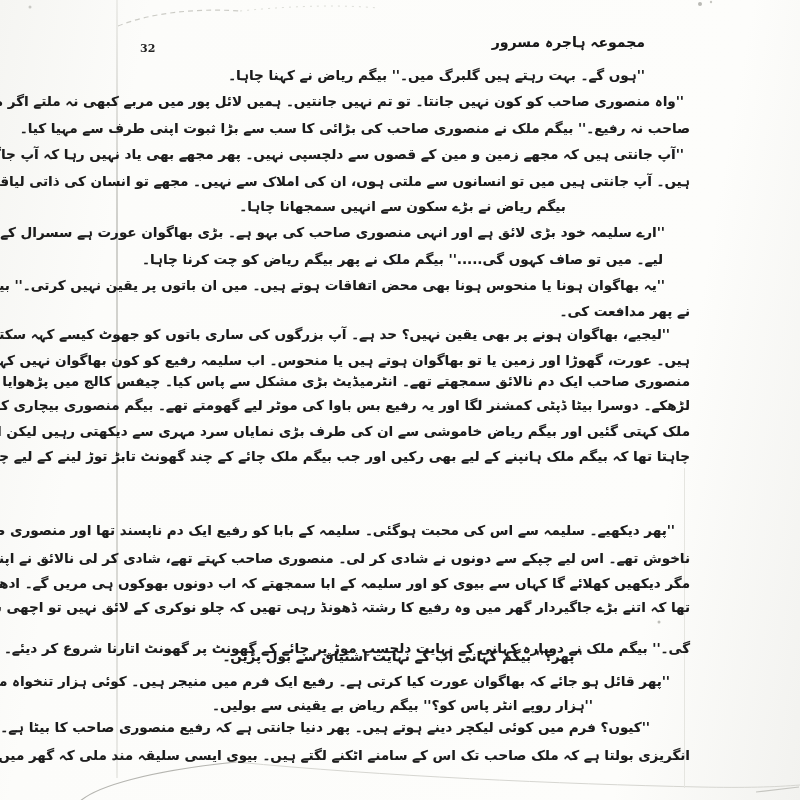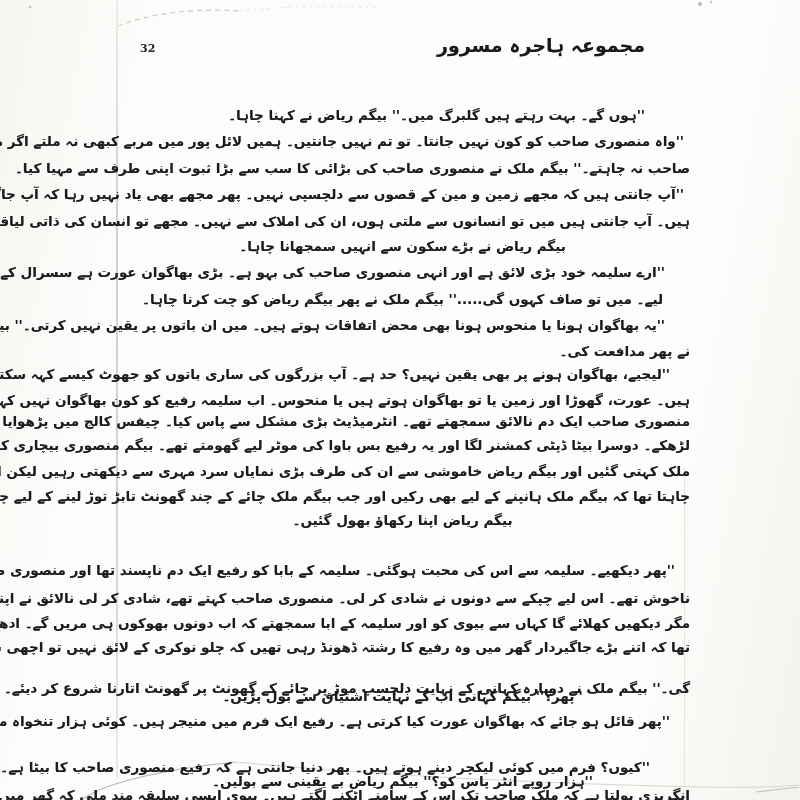--- a/index.html
+++ b/index.html
@@ -8,24 +8,24 @@
     position:relative;width:800px;height:800px;overflow:hidden;
     background:linear-gradient(100deg,#f5f5f2 0%,#fcfcfa 16%,#fdfdfb 80%,#f2f2ef 100%);
     font-family:"DejaVu Sans",sans-serif;color:#1b1b1b;
   }
   .pagenum{
     position:absolute;top:42px;left:140px;
     font-family:"DejaVu Serif",serif;font-weight:bold;font-size:11px;color:#222;
   }
   .header{
     position:absolute;top:34px;left:495px;width:150px;text-align:center;
-    direction:rtl;font-size:19px;font-weight:bold;color:#191919;
+    direction:rtl;font-size:14px;font-weight:bold;color:#191919;
     text-shadow:0.2px 0.2px 0 rgba(0,0,0,0.35);white-space:nowrap;
   }
-  #text-block{position:absolute;inset:0;margin-top:40px;}
+  #text-block{position:absolute;inset:0;}
   .line{
     position:absolute;left:115px;right:110px;height:22px;line-height:22px;
     direction:rtl;unicode-bidi:plaintext;white-space:nowrap;
     font-size:13.5px;font-weight:bold;color:#1c1c1c;
     text-shadow:0.2px 0.2px 0 rgba(0,0,0,0.3);
     text-align:right;
   }
   .line.center{text-align:center;}
   .line.left{text-align:right;}
   .gutter-edge{
@@ -67,40 +67,39 @@
 
   <div class="right-edge-line"></div>
 
   <div class="pagenum">32</div>
 
   <div class="header">مجموعہ ہاجرہ مسرور</div>
 
   <div id="text-block">
       <div class="line right" style="top: 64px; padding-right: 45px;">''ہوں گے۔ بہت رہتے ہیں گلبرگ میں۔'' بیگم ریاض نے کہنا چاہا۔</div>
       <div class="line right" style="top: 90px; padding-right: 6px;">''واہ منصوری صاحب کو کون نہیں جانتا۔ تو تم نہیں جانتیں۔ ہمیں لائل پور میں مربے کبھی نہ ملتے اگر منصوری</div>
-      <div class="line right" style="top: 117px;">صاحب نہ چاہتے۔'' بیگم ملک نے منصوری صاحب کی بڑائی کا سب سے بڑا ثبوت اپنی طرف سے مہیا کیا۔</div>
+      <div class="line right" style="top: 117px;">صاحب نہ رفیع۔'' بیگم ملک نے منصوری صاحب کی بڑائی کا سب سے بڑا ثبوت اپنی طرف سے مہیا کیا۔</div>
       <div class="line right" style="top: 143px; padding-right: 6px;">''آپ جانتی ہیں کہ مجھے زمین و مین کے قصوں سے دلچسپی نہیں۔ پھر مجھے بھی یاد نہیں رہا کہ آپ جاگیردار بھی</div>
       <div class="line right" style="top: 170px;">ہیں۔ آپ جانتی ہیں میں تو انسانوں سے ملتی ہوں، ان کی املاک سے نہیں۔ مجھے تو انسان کی ذاتی لیاقت متاثر کرتی ہے۔''</div>
       <div class="line center" style="top: 195px;">بیگم ریاض نے بڑے سکون سے انہیں سمجھانا چاہا۔</div>
       <div class="line right" style="top: 221px; padding-right: 25px;">''ارے سلیمہ خود بڑی لائق ہے اور انہی منصوری صاحب کی بہو ہے۔ بڑی بھاگوان عورت ہے سسرال کے</div>
       <div class="line center" style="top: 248px; text-align: center;">لیے۔ میں تو صاف کہوں گی.....'' بیگم ملک نے پھر بیگم ریاض کو چت کرنا چاہا۔</div>
       <div class="line right" style="top: 274px; padding-right: 25px;">''یہ بھاگوان ہونا یا منحوس ہونا بھی محض اتفاقات ہوتے ہیں۔ میں ان باتوں پر یقین نہیں کرتی۔'' بیگم ریاض</div>
       <div class="line left" style="top: 300px;">نے پھر مدافعت کی۔</div>
       <div class="line right" style="top: 323px; padding-right: 20px;">''لیجیے، بھاگوان ہونے پر بھی یقین نہیں؟ حد ہے۔ آپ بزرگوں کی ساری باتوں کو جھوٹ کیسے کہہ سکتی</div>
       <div class="line right" style="top: 349px;">ہیں۔ عورت، گھوڑا اور زمین یا تو بھاگوان ہوتے ہیں یا منحوس۔ اب سلیمہ رفیع کو کون بھاگوان نہیں کہے گا۔ رفیع کو</div>
       <div class="line right" style="top: 370px;">منصوری صاحب ایک دم نالائق سمجھتے تھے۔ انٹرمیڈیٹ بڑی مشکل سے پاس کیا۔ چیفس کالج میں پڑھوایا تھا مگر کتنی بار</div>
       <div class="line right" style="top: 394px;">لڑھکے۔ دوسرا بیٹا ڈپٹی کمشنر لگا اور یہ رفیع بس باوا کی موٹر لیے گھومتے تھے۔ بیگم منصوری بیچاری کو رفیع کا بڑا غم تھا۔'' بیگم</div>
       <div class="line right" style="top: 420px;">ملک کہتی گئیں اور بیگم ریاض خاموشی سے ان کی طرف بڑی نمایاں سرد مہری سے دیکھتی رہیں لیکن اندر سے ان کا جی نہیں</div>
       <div class="line right" style="top: 445px;">چاہتا تھا کہ بیگم ملک ہانپنے کے لیے بھی رکیں اور جب بیگم ملک چائے کے چند گھونٹ تابڑ توڑ لینے کے لیے چپ ہوئیں تو</div>
-      <div class="line center" style="top: 469px;">بیگم ریاض اپنا رکھاؤ بھول گئیں۔</div>
       <div class="line right" style="top: 519px; padding-right: 15px;">''پھر دیکھیے۔ سلیمہ سے اس کی محبت ہوگئی۔ سلیمہ کے بابا کو رفیع ایک دم ناپسند تھا اور منصوری صاحب بیٹے سے</div>
       <div class="line right" style="top: 547px;">ناخوش تھے۔ اس لیے چپکے سے دونوں نے شادی کر لی۔ منصوری صاحب کہتے تھے، شادی کر لی نالائق نے اپنی مرضی سے</div>
       <div class="line right" style="top: 572px;">مگر دیکھیں کھلائے گا کہاں سے بیوی کو اور سلیمہ کے ابا سمجھتے کہ اب دونوں بھوکوں ہی مریں گے۔ ادھر رفیع کی امی کو یہ غم</div>
       <div class="line right" style="top: 596px;">تھا کہ اتنے بڑے جاگیردار گھر میں وہ رفیع کا رشتہ ڈھونڈ رہی تھیں کہ چلو نوکری کے لائق نہیں تو اچھی سسرال ہی مل جائے</div>
       <div class="line right" style="top: 637px;">گی۔'' بیگم ملک نے دوبارہ کہانی کے نہایت دلچسپ موڑ پر چائے کے گھونٹ پر گھونٹ اتارنا شروع کر دیئے۔</div>
       <div class="line center" style="top: 645px;">''پھر؟'' بیگم کہانی اب کے نہایت اشتیاق سے بول پڑیں۔</div>
       <div class="line right" style="top: 670px; padding-right: 20px;">''پھر قائل ہو جائے کہ بھاگوان عورت کیا کرتی ہے۔ رفیع ایک فرم میں منیجر ہیں۔ کوئی ہزار تنخواہ ملتی ہے۔''</div>
-      <div class="line center" style="top: 730px; text-align: center;">''ہزار روپے انٹر پاس کو؟'' بیگم ریاض بے یقینی سے بولیں۔</div>
+      <div class="line center" style="top: 694px; text-align: center;">''ہزار روپے انٹر پاس کو؟'' بیگم ریاض بے یقینی سے بولیں۔</div>
       <div class="line right" style="top: 716px; padding-right: 40px;">''کیوں؟ فرم میں کوئی لیکچر دینے ہوتے ہیں۔ پھر دنیا جانتی ہے کہ رفیع منصوری صاحب کا بیٹا ہے۔ پھر کیا</div>
       <div class="line left" style="top: 744px;">انگریزی بولتا ہے کہ ملک صاحب تک اس کے سامنے اٹکنے لگتے ہیں۔ بیوی ایسی سلیقہ مند ملی کہ گھر میں کیا کچھ نہیں۔ ہاں</div>
     </div>
 
 </div>
 
 </body></html>

